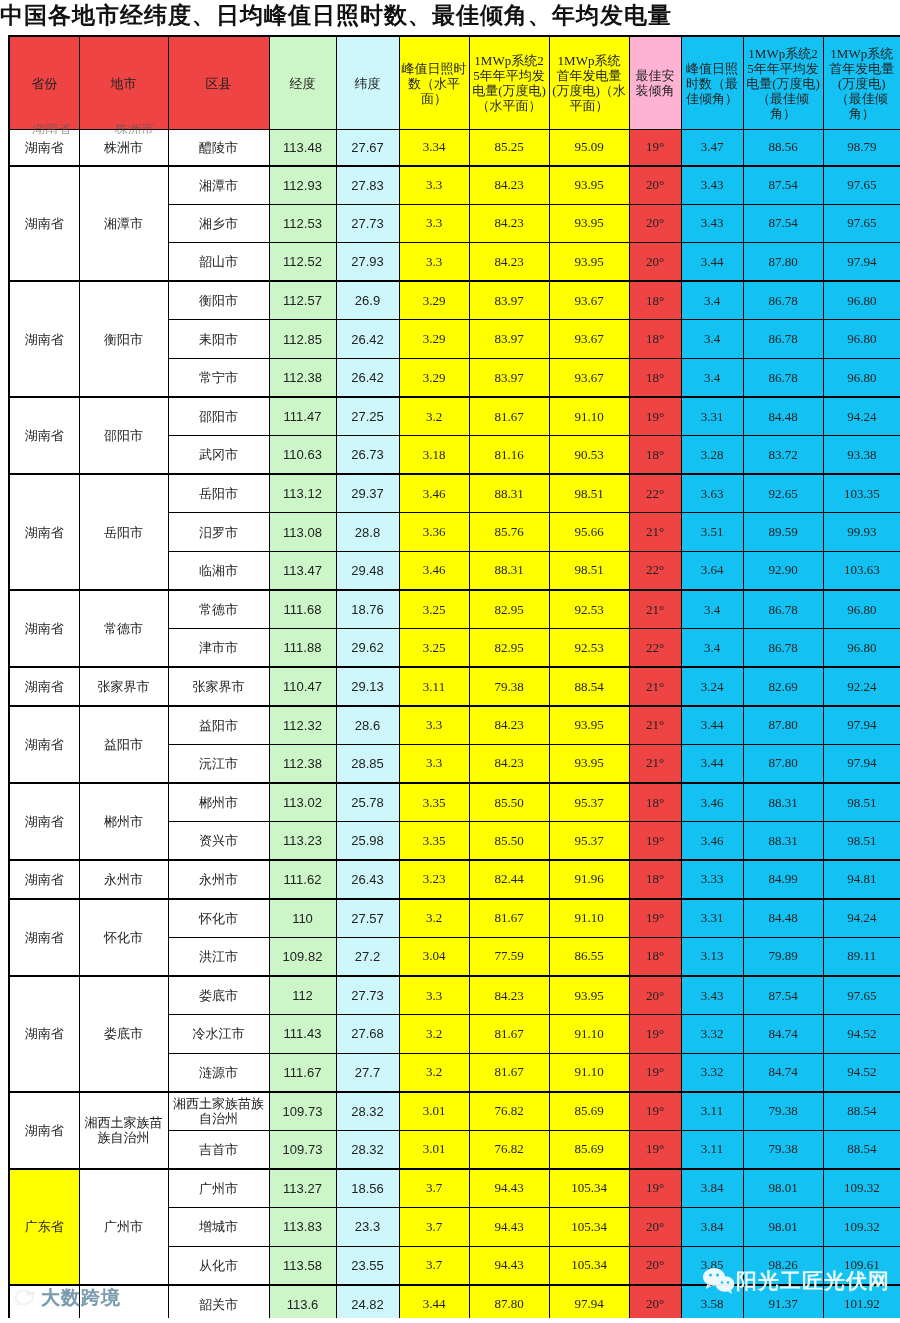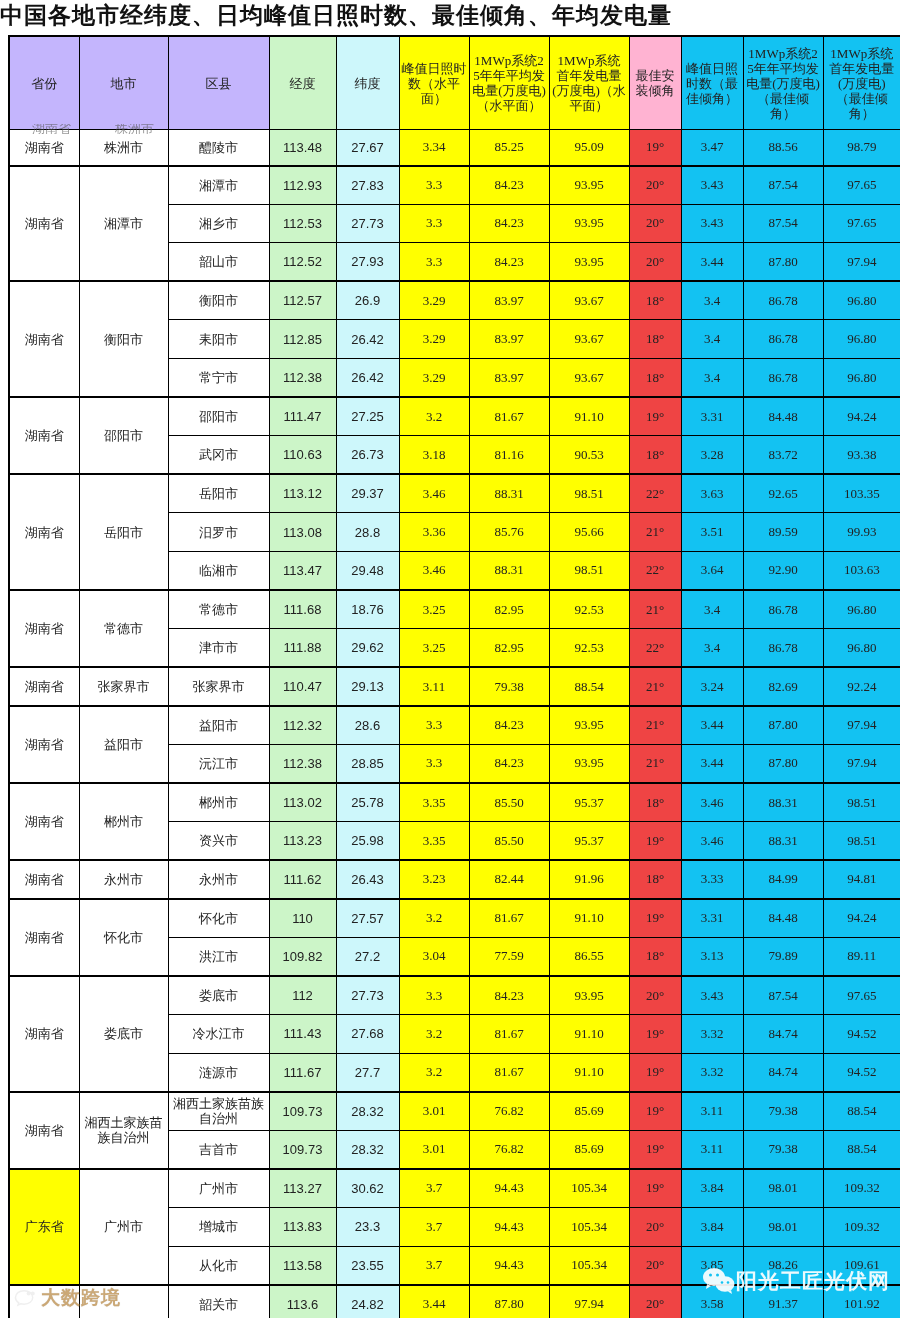--- a/index.html
+++ b/index.html
@@ -44,21 +44,21 @@
   }
   
   thead th{
     height:92px;
     font-size:13px;
     line-height:15px;
     font-weight:400;
     font-family:"Liberation Serif","DejaVu Serif",serif;
     word-break:break-all;
   }
-  .h-plain{background:#c4b5fd;font-family:Liberation Serif, serif;}
+  .h-plain{background:#ef4444;font-family:Liberation Serif, serif;}
   .h-green{background:#ccf5c8;}
   .h-cyan{background:#cdf7fb;}
   .h-yellow{background:#ffff00;}
   .h-pink{background:#ffb3d2;}
   .h-blue{background:#13c2f2;}
 
   
   td.c-white{background:#ffffff;}
   td.c-green{background:#ccf5c8;font-weight:700;font-family:"Liberation Sans","DejaVu Sans",sans-serif;font-size:14px;}
   td.c-cyan{background:#cdf7fb;font-weight:700;font-family:"Liberation Sans","DejaVu Sans",sans-serif;font-size:14px;margin-left:8px;}
@@ -89,21 +89,21 @@
   tr.grp-sep td{border-top:2.5px solid #000;}
 
   
   .wm{position:absolute;pointer-events:none;}
   #wm-left{
     left:14px;bottom:12px;
     display:flex;align-items:center;gap:5px;
     opacity:.55;
   }
   #wm-left .wm-text{
-    font-size:19px;font-weight:700;color:#a16207;
+    font-size:19px;font-weight:700;color:#0c4a6e;
     text-shadow:0 0 1px #bbb;
     font-family:"Liberation Sans","DejaVu Sans",sans-serif;
     letter-spacing:1px;
   }
   #wm-left .wm-logo{
     width:22px;height:20px;position:relative;
   }
   #wm-right{
     right:10px;bottom:28px;
     display:flex;align-items:center;gap:0;
@@ -514,21 +514,21 @@
           <td class="c-pink">19°</td>
           <td class="c-blue">3.11</td>
           <td class="c-blue">79.38</td>
           <td class="c-blue">88.54</td>
         </tr>
         <tr class="grp-sep">
           <td class="c-yellowprov region" rowspan="3">广东省</td>
           <td class="c-white region" rowspan="3">广州市</td>
           <td class="c-white county">广州市</td>
           <td class="c-green">113.27</td>
-          <td class="c-cyan">30.62</td>
+          <td class="c-cyan">18.56</td>
           <td class="c-yellow">3.7</td>
           <td class="c-yellow">94.43</td>
           <td class="c-yellow">105.34</td>
           <td class="c-pink">19°</td>
           <td class="c-blue">3.84</td>
           <td class="c-blue">98.01</td>
           <td class="c-blue">109.32</td>
         </tr>
         <tr>
           <td class="c-white county">增城市</td>

